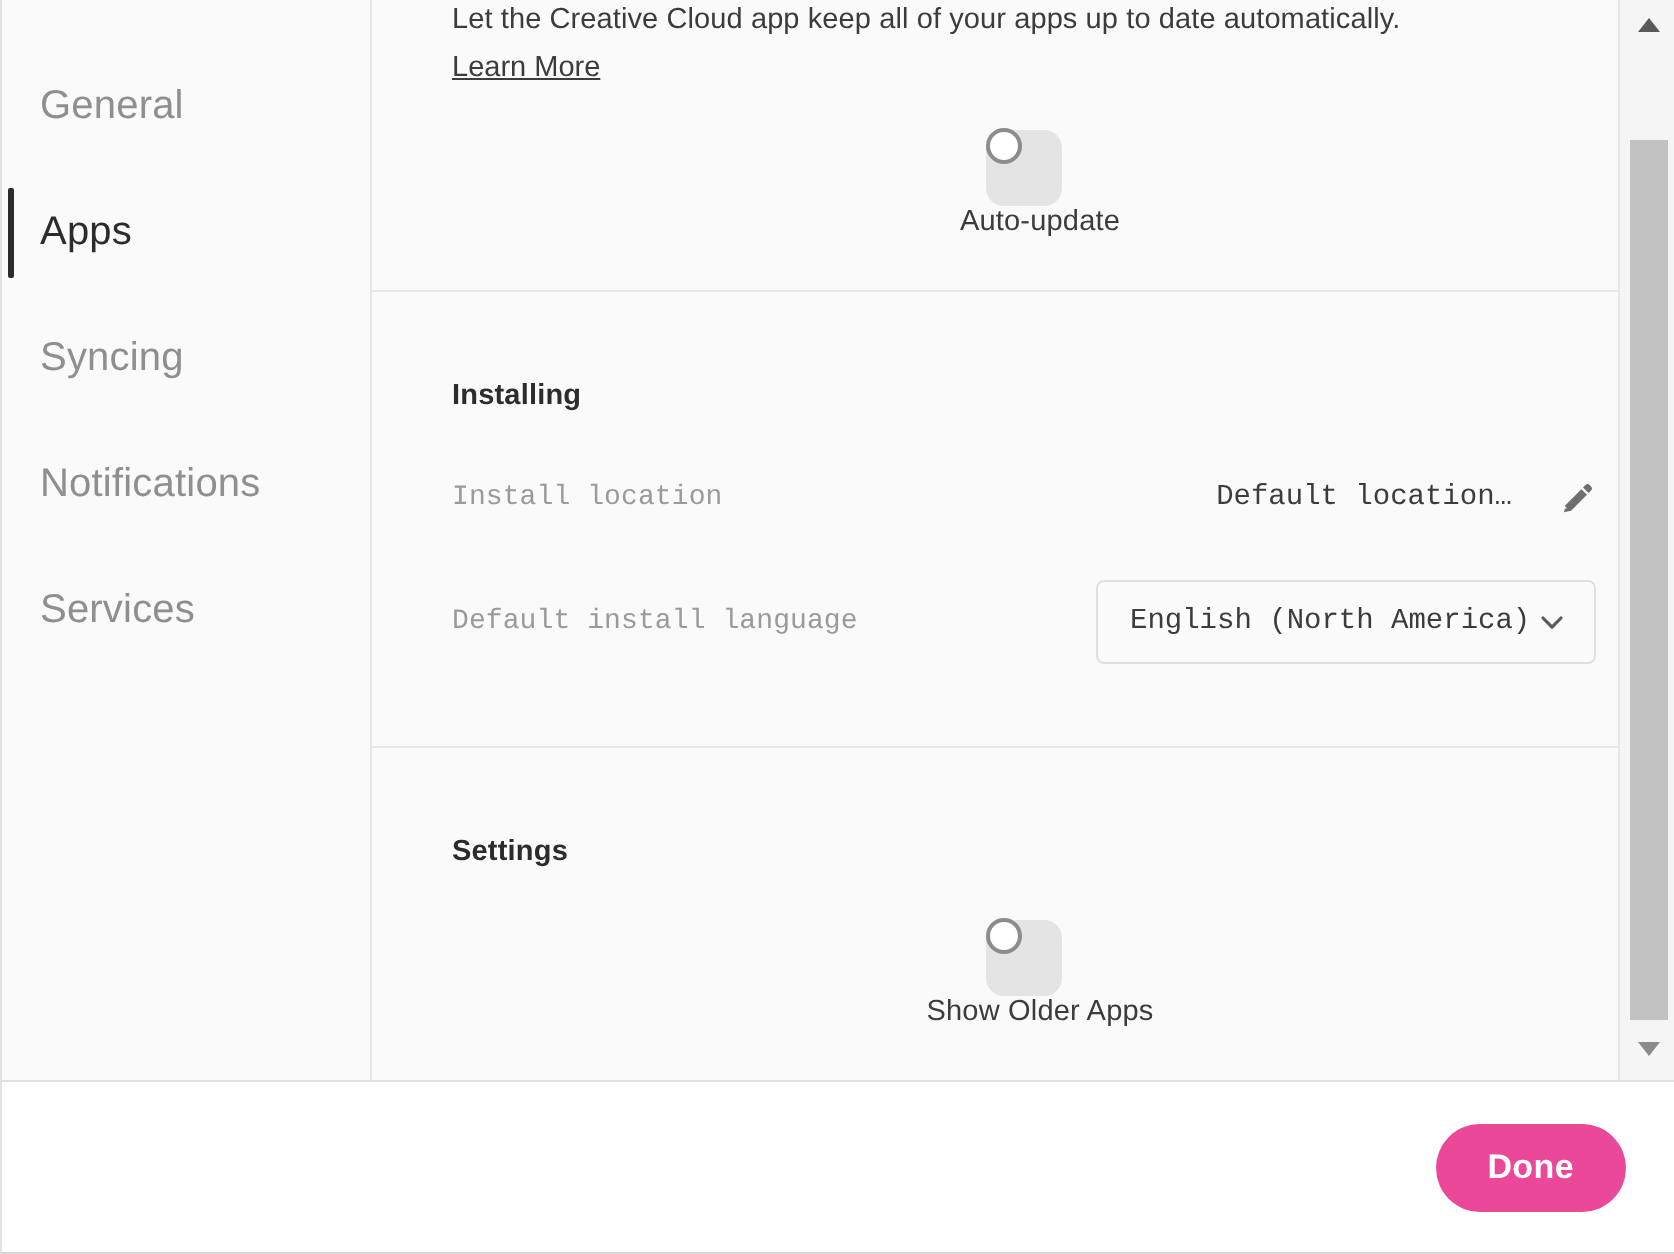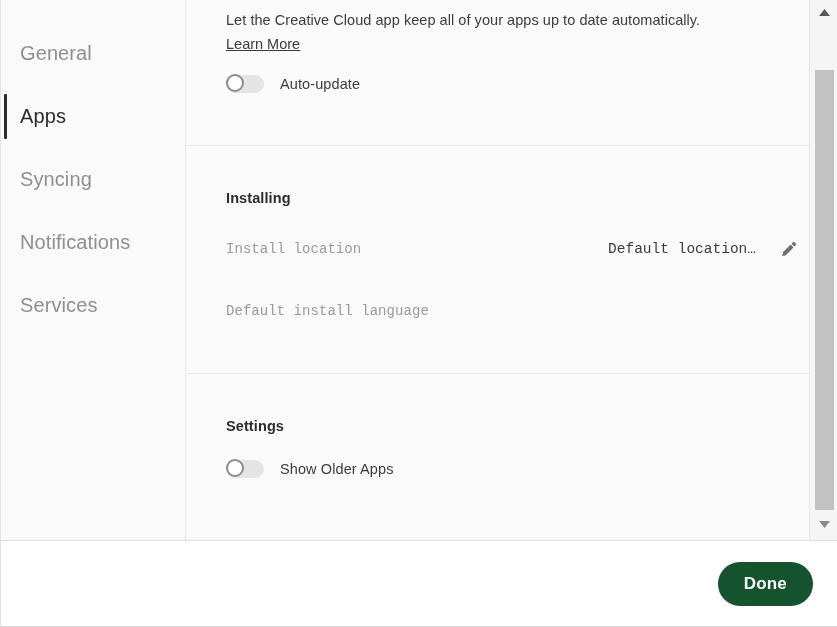--- a/index.html
+++ b/index.html
@@ -82,21 +82,21 @@
   }
 
   .section {
     position: relative;
     box-sizing: border-box;
     padding: 0 40px;
     border-bottom: 1px solid #e8e8e8;
   }
   .section:last-child { border-bottom: none; }
 
-  .sec-autoupdate { height: 146px; padding-top: 10px; }
+  .sec-autoupdate { height: 146px; }
   .sec-installing { height: 228px; padding-top: 44px; }
   .sec-settings   { height: 166px; padding-top: 44px; }
 
   .desc-text {
     font-size: 14.5px;
     color: #3c3c3c;
     line-height: 21px;
     letter-spacing: 0.05px;
     white-space: nowrap;
   }
@@ -115,20 +115,21 @@
     color: #2c2c2c;
     letter-spacing: 0.1px;
     margin: 0 0 26px 0;
   }
 
   
   .toggle-row {
     display: flex;
     align-items: center;
     margin-top: 22px;
+    flex-direction: column;
   }
   .toggle {
     position: relative;
     width: 38px;
     height: 18px;
     border-radius: 9px;
     background: #e4e4e4;
     flex: 0 0 38px;
     cursor: pointer;
   }
@@ -257,21 +258,21 @@
     justify-content: flex-end;
     padding-right: 25px;
   }
   .done-btn {
     box-sizing: border-box;
     min-width: 90px;
     height: 44px;
     padding: 0 26px;
     border: none;
     border-radius: 22px;
-    background: #14532d;
+    background: #ec4899;
     color: #ffffff;
     font-family: "Liberation Sans", sans-serif;
     font-size: 17px;
     font-weight: bold;
     letter-spacing: 0.2px;
     cursor: pointer;
   }
 </style>
 </head>
 <body>
@@ -331,20 +332,30 @@
                 <path d="M15.6 3.6 a1.6 1.6 0 0 1 2.3 0 l.5 .5 a1.6 1.6 0 0 1 0 2.3 l-1.1 1.1 -2.8 -2.8 z" fill="#6e6e6e"></path>
                 <path d="M13.7 5.6 l2.8 2.8 -8.0 8.0 -3.5 .7 .7 -3.5 z" fill="#6e6e6e"></path>
                 <path d="M5.0 13.6 l1.5 1.5 -2.0 .5 z" fill="#ffffff"></path>
               </svg>
             </span>
           </span>
         </div>
 
         <div class="field-row">
           <span class="field-label">Default install language</span>
+          <span class="field-right">
+            <span class="dropdown">
+              <span class="dropdown-value">English (North America)</span>
+              <span class="dropdown-caret">
+                <svg width="14" height="14" viewBox="0 0 14 14" aria-hidden="true">
+                  <path d="M2.5 5 L7 9.6 L11.5 5" fill="none" stroke="#5a5a5a" stroke-width="1.6" stroke-linecap="round" stroke-linejoin="round"></path>
+                </svg>
+              </span>
+            </span>
+          </span>
         </div>
       </section>
 
       <section class="section sec-settings">
         <h3 class="section-title">Settings</h3>
 
         <div class="toggle-row">
           <span class="toggle">
             <span class="knob"></span>
           </span>

